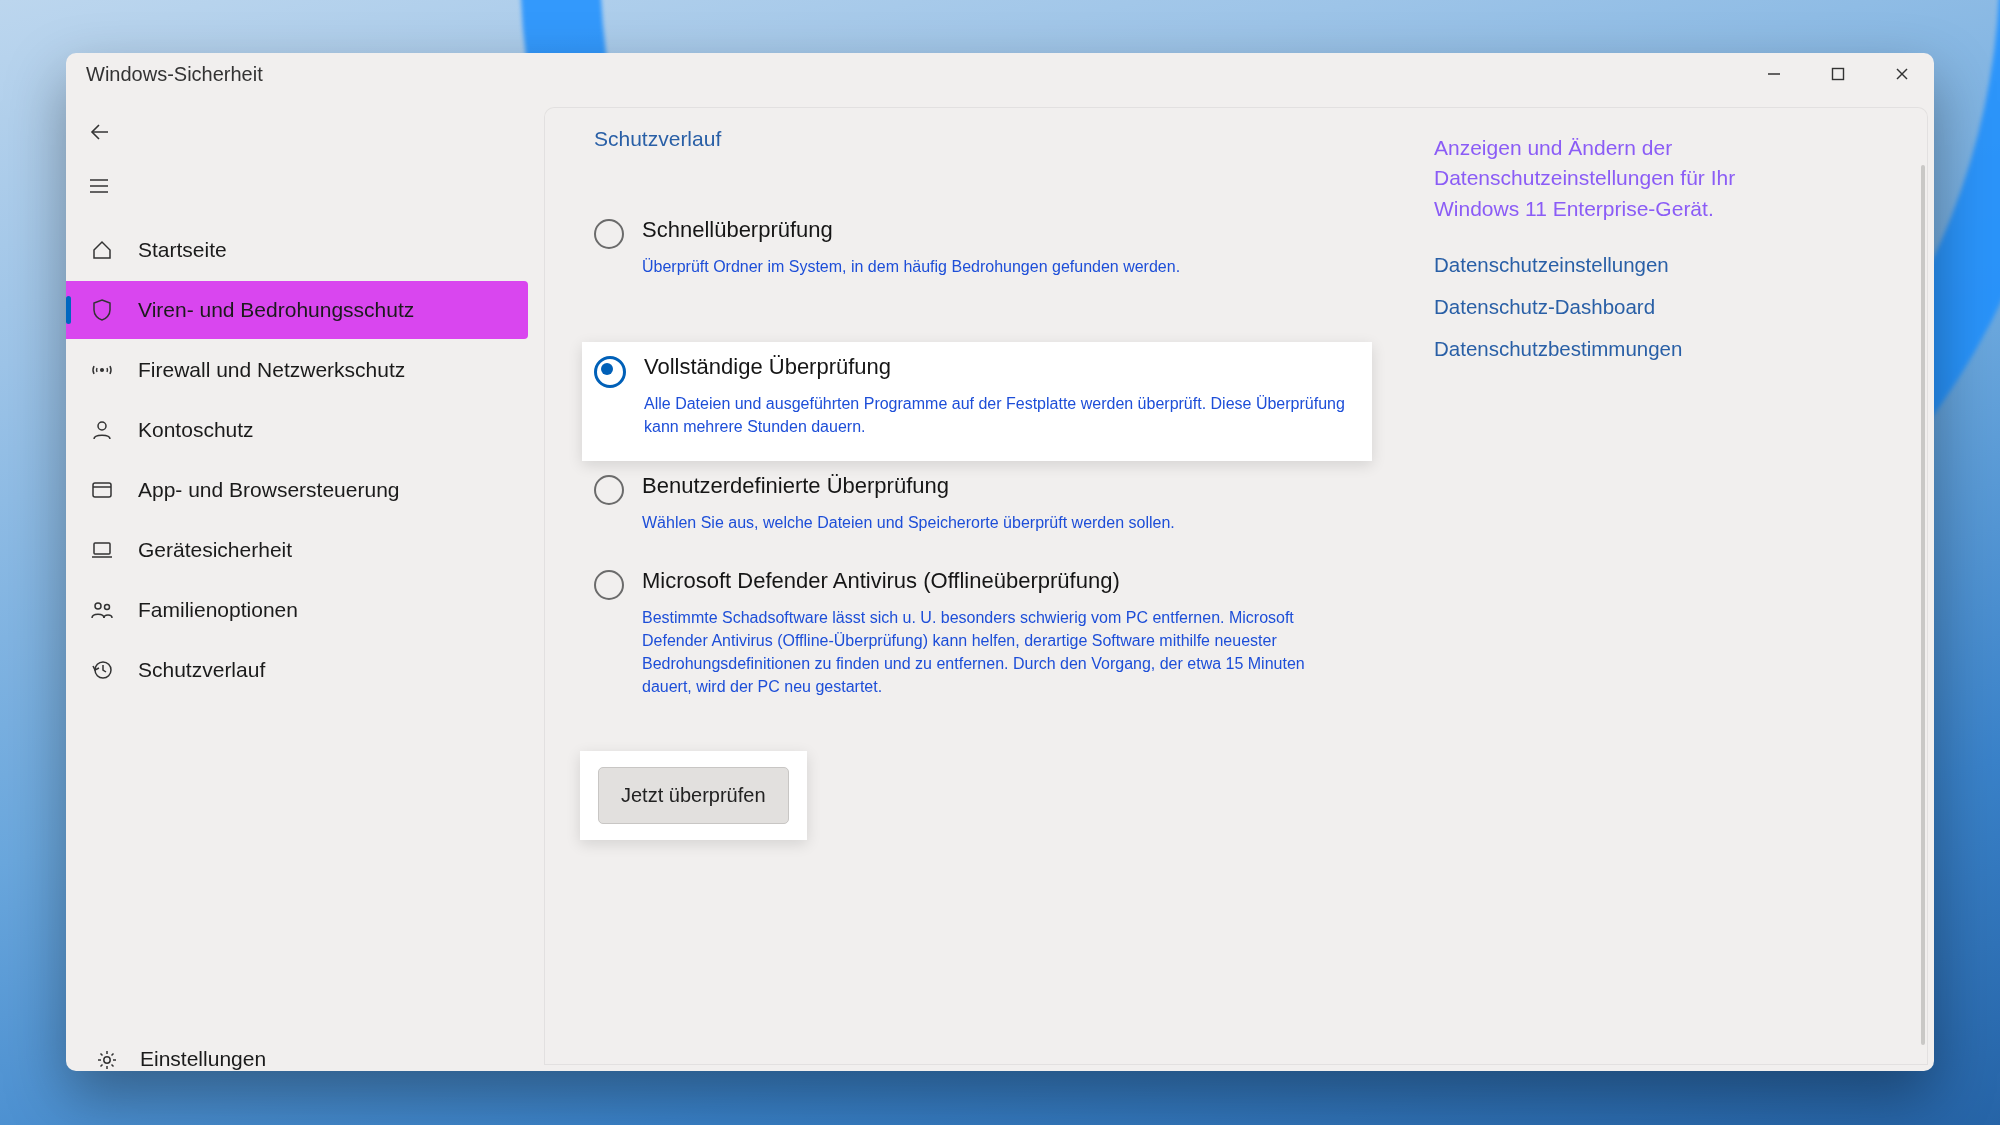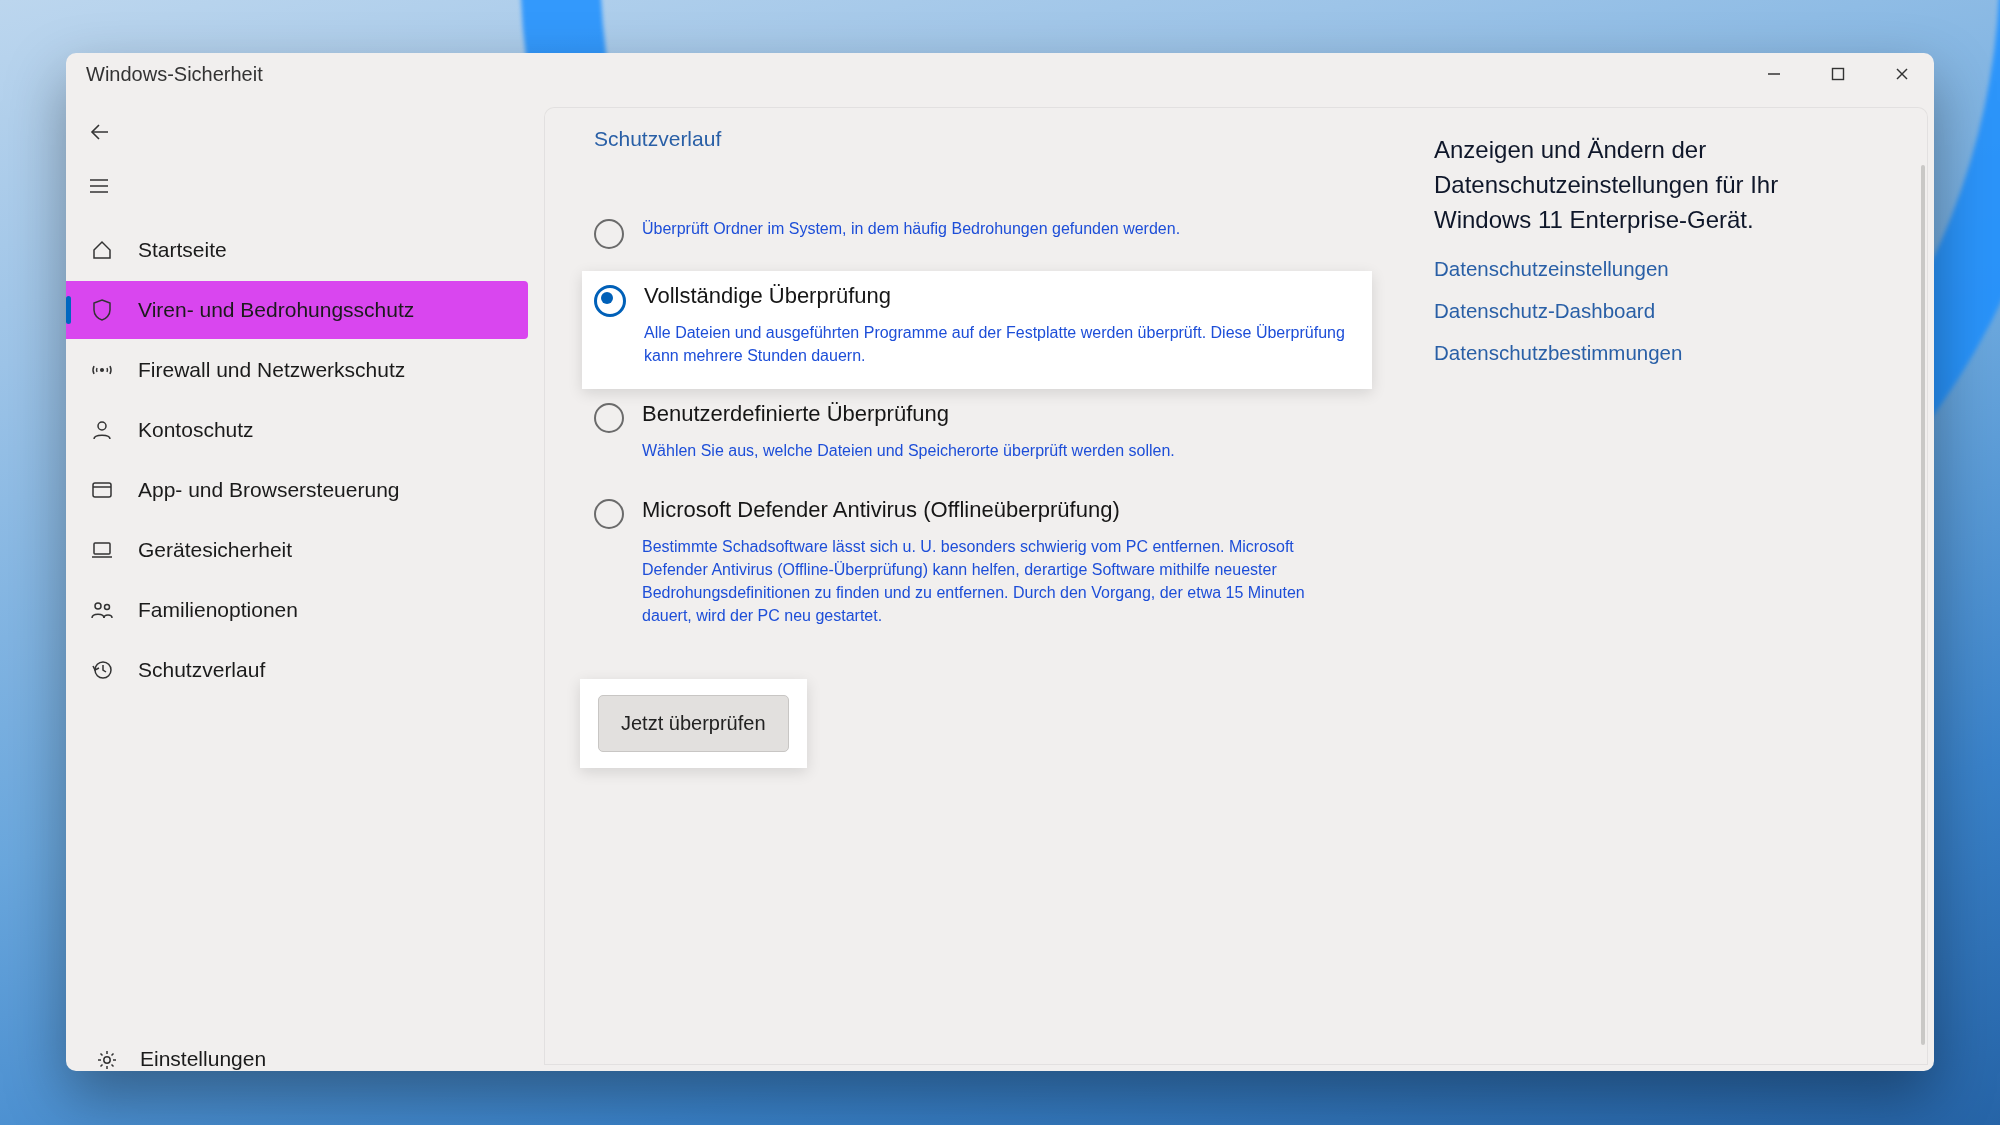--- a/index.html
+++ b/index.html
@@ -132,20 +132,21 @@
     gap: 18px;
     padding: 12px 18px 22px 0;
   }
   .option.highlight {
     background: #ffffff;
     box-shadow: 0 4px 14px rgba(0,0,0,.12);
     padding-left: 12px;
     margin-left: -12px;
     margin-right: -18px;
     padding-right: 18px;
+    margin-top: 42px;
   }
   .radio {
     width: 26px; height: 26px;
     border: 2px solid #6b6b6b;
     border-radius: 50%;
     flex: 0 0 26px;
     margin-top: 2px;
     position: relative;
   }
   .radio.checked {
@@ -181,24 +182,24 @@
   .scan-btn {
     background: #e2e0de;
     border: 1px solid #c8c6c4;
     border-radius: 5px;
     padding: 16px 22px;
     font-size: 20px;
     color: #222;
   }
 
   .side-desc {
-    font-size: 24px;
+    font-size: 21px;
     line-height: 1.45;
-    color: #0f172a;
-    margin-bottom: 20px;
+    color: #8b5cf6;
+    margin-bottom: 29px;
   }
   .side-link {
     color: #295fa6;
     font-size: 20.5px;
     display: block;
     margin-bottom: 18px;
   }
 
   
   .scrollbar {
@@ -354,20 +355,21 @@
     <div class="content-outer">
       <div class="content">
         <div class="scroll-area">
           <div class="main-col">
 
             <a class="crumb-link">Schutzverlauf</a>
 
             <div class="option">
               <div class="radio"></div>
               <div>
+                <div class="opt-title">Schnellüberprüfung</div>
                 <div class="opt-desc">Überprüft Ordner im System, in dem häufig Bedrohungen gefunden werden.</div>
               </div>
             </div>
 
             <div class="option highlight">
               <div class="radio checked"></div>
               <div>
                 <div class="opt-title">Vollständige Überprüfung</div>
                 <div class="opt-desc">Alle Dateien und ausgeführten Programme auf der Festplatte werden überprüft. Diese Überprüfung kann mehrere Stunden dauern.</div>
               </div>

